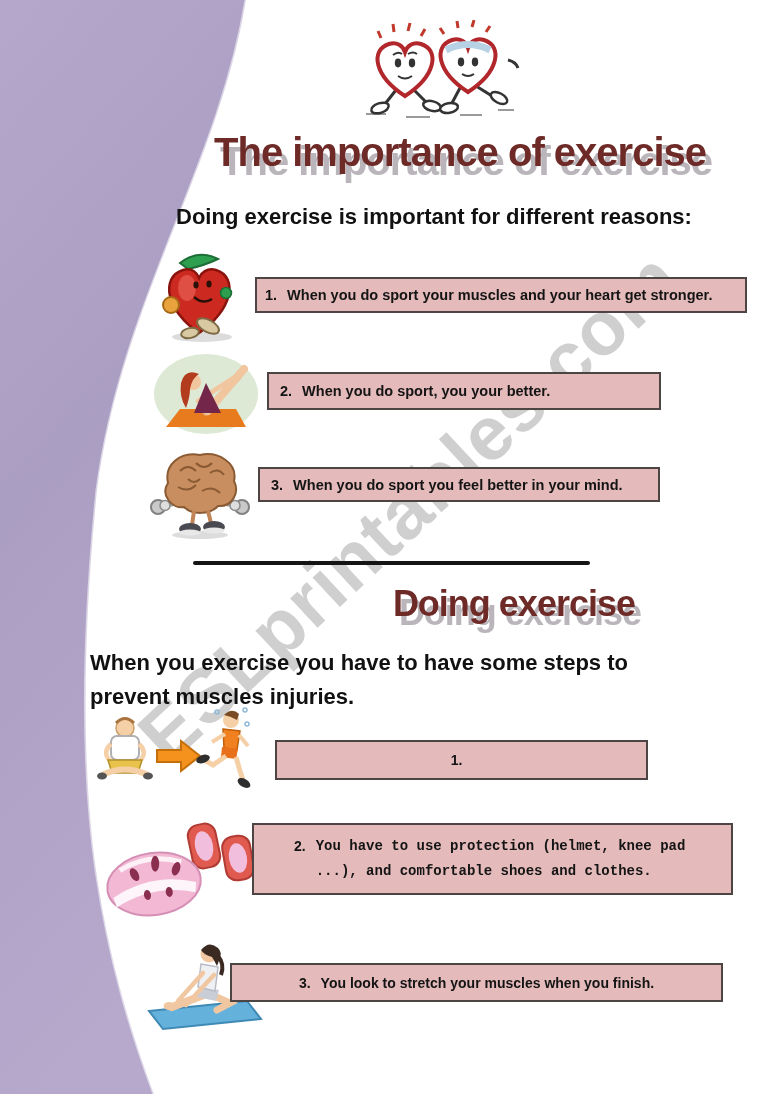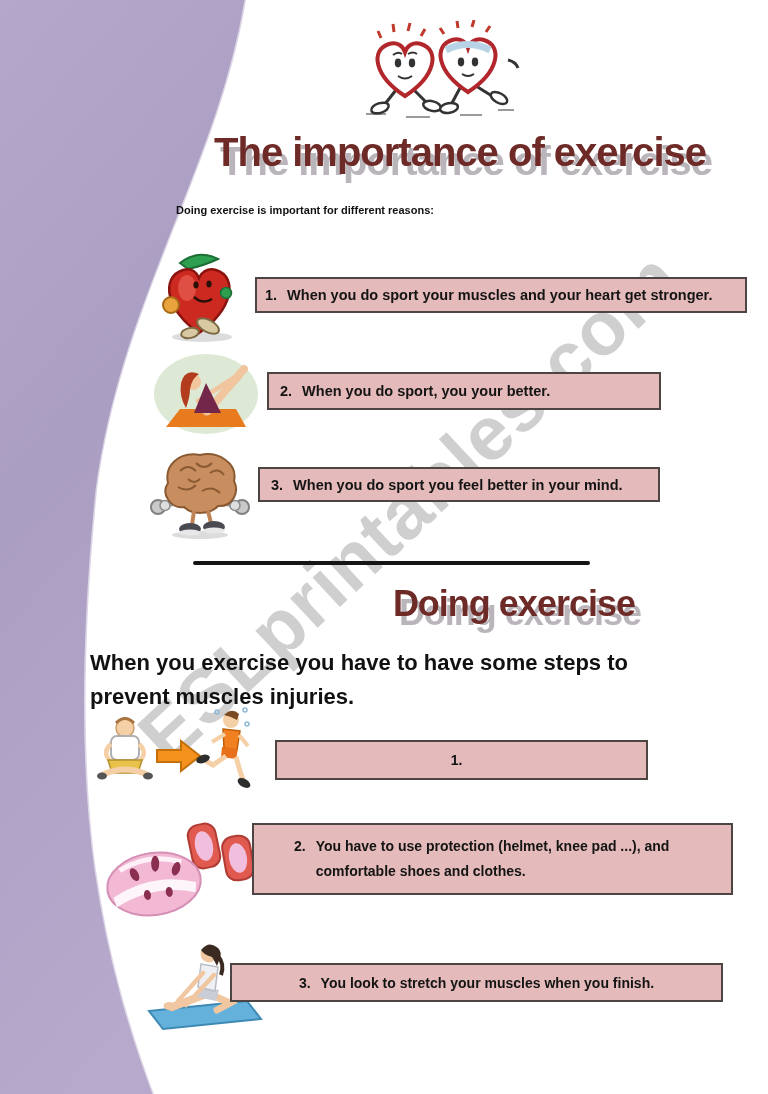--- a/index.html
+++ b/index.html
@@ -30,21 +30,21 @@
     white-space:nowrap;
   }
   .title2{
     position:absolute;left:155px;top:583px;width:480px;
     text-align:right;font-size:36px;font-weight:bold;letter-spacing:-1px;
     color:#6e2a27;text-shadow:6px 9px 0 rgba(148,142,150,.65);
     white-space:nowrap;
   }
   .intro1{
     position:absolute;left:176px;top:204px;width:560px;
-    font-size:11px;font-weight:bold;color:#111;
+    font-size:22px;font-weight:bold;color:#111;
   }
   .intro2{
     position:absolute;left:90px;top:646px;width:618px;
     font-size:22px;font-weight:bold;color:#111;line-height:1.55;
   }
   .divider{
     position:absolute;left:193px;top:561px;width:397px;height:4px;
     background:#151515;border-radius:2px;
   }
   .img{position:absolute;}
@@ -56,21 +56,21 @@
   }
   .pinkbox .num{margin-right:10px;white-space:nowrap;}
   
   .box-r1{left:255px;top:277px;width:492px;height:36px;}
   .box-r2{left:267px;top:372px;width:394px;height:38px;padding-left:11px;}
   .box-r3{left:258px;top:467px;width:402px;height:35px;padding-left:11px;}
   
   .stepbox{font-size:14px;}
   .box-r4{left:275px;top:740px;width:373px;height:40px;justify-content:center;}
   .box-r5{left:252px;top:823px;width:481px;height:72px;padding-left:40px;line-height:1.8;align-items:flex-start;padding-top:9px;}
-  .box-r5 .step-text{display:inline-block;max-width:408px;}
+  .box-r5 .step-text{display:inline-block;max-width:408px;font-family:Liberation Mono, monospace;}
   .box-r6{left:230px;top:963px;width:493px;height:39px;justify-content:center;}
   .nowrap{white-space:nowrap;}
 </style>
 </head>
 <body>
 
 <div id="page">
 
   <svg id="sidebar-svg" width="270" height="1094" viewBox="0 0 270 1094">
     <defs>

